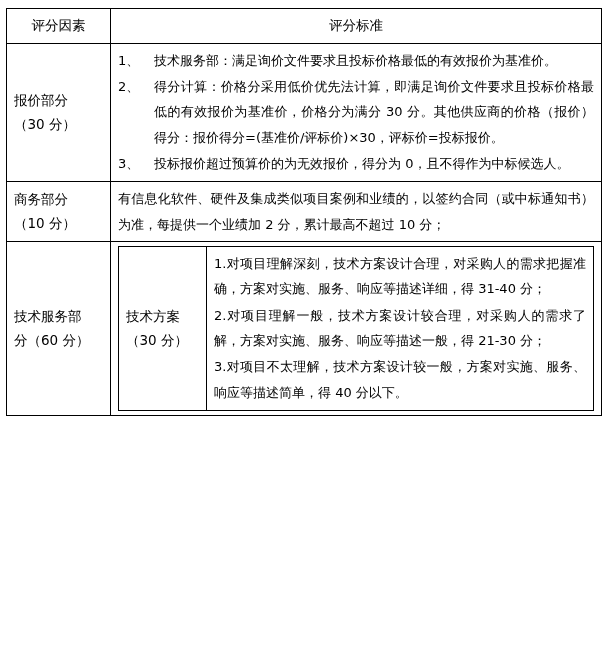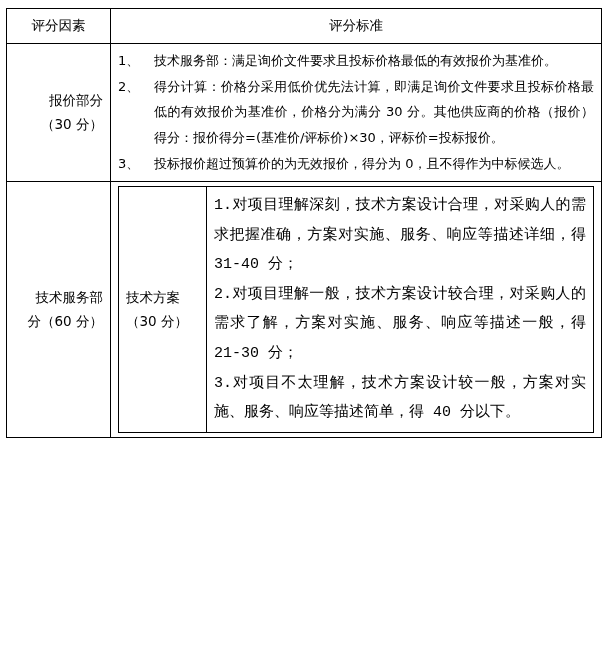--- a/index.html
+++ b/index.html
@@ -38,21 +38,21 @@
   th.hdr {
     text-align: center;
     font-weight: normal;
     padding: 6px 4px;
     font-size: 13.5px;
   }
   .col-factor { width: 104px; }
   .col-criteria { width: 491px; }
 
   .factor-cell {
-    text-align: right;
+    text-align: left;
     font-size: 13.5px;
     line-height: 1.75;
   }
   .criteria-cell {
     text-align: justify;
     font-size: 13px;
     line-height: 1.95;
     vertical-align: top;
     padding: 7px 8px 7px 8px;
   }
@@ -86,23 +86,22 @@
     text-align: left;
     font-size: 13.5px;
     line-height: 1.75;
     border-right: 1px solid #000000;
     vertical-align: middle;
   }
   .sub-body {
     padding: 6px 8px 6px 9px;
     vertical-align: top;
     text-align: justify;
-    font-size: 15px;
+    font-size: 13px;
     line-height: 1.95;
-    font-family: Liberation Mono, monospace;
   }
   .sub-body p {
     margin: 0 0 1px 0;
   }
   td.nested { padding: 0; }
 </style>
 </head>
 <body>
 
 <div class="page">
@@ -135,20 +134,27 @@
               <span>得分计算：价格分采用低价优先法计算，即满足询价文件要求且投标价格最低的有效报价为基准价，价格分为满分 30 分。其他供应商的价格（报价）得分：报价得分=(基准价/评标价)×30，评标价=投标报价。</span>
             </li>
             <li>
               <span class="marker">3、</span>
               <span>投标报价超过预算价的为无效报价，得分为 0，且不得作为中标候选人。</span>
             </li>
           </ol>
         </td>
       </tr>
 
+      <tr>
+        <td class="factor-cell">
+          <div>商务部分</div>
+          <div>（10 分）</div>
+        </td>
+        <td class="criteria-cell mid">有信息化软件、硬件及集成类似项目案例和业绩的，以签约合同（或中标通知书）为准，每提供一个业绩加 2 分，累计最高不超过 10 分；</td>
+      </tr>
 
       <tr>
         <td class="factor-cell">
           <div>技术服务部</div>
           <div>分（60 分）</div>
         </td>
         <td class="nested">
           <table class="sub-table">
             <tbody>
                 <tr>

